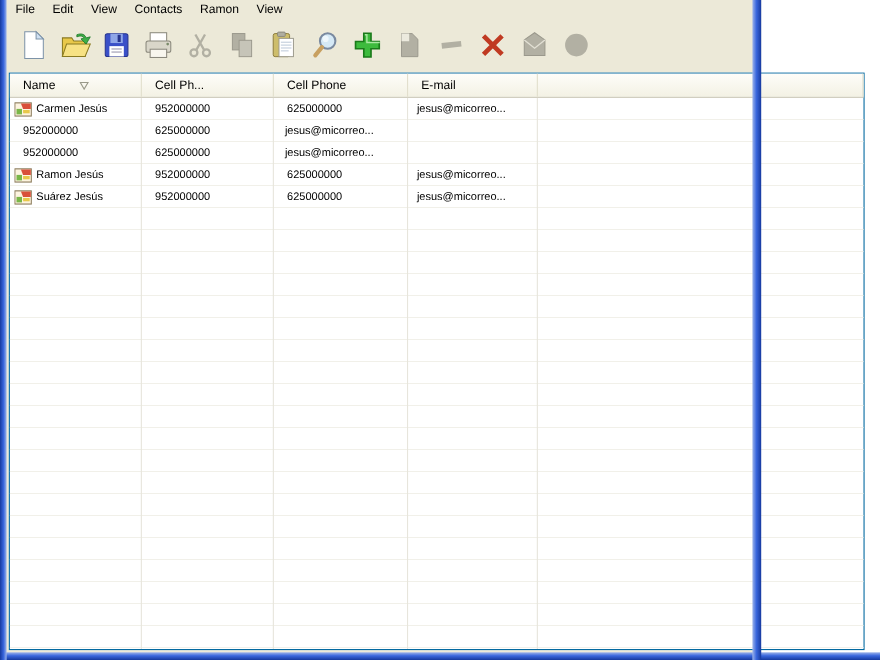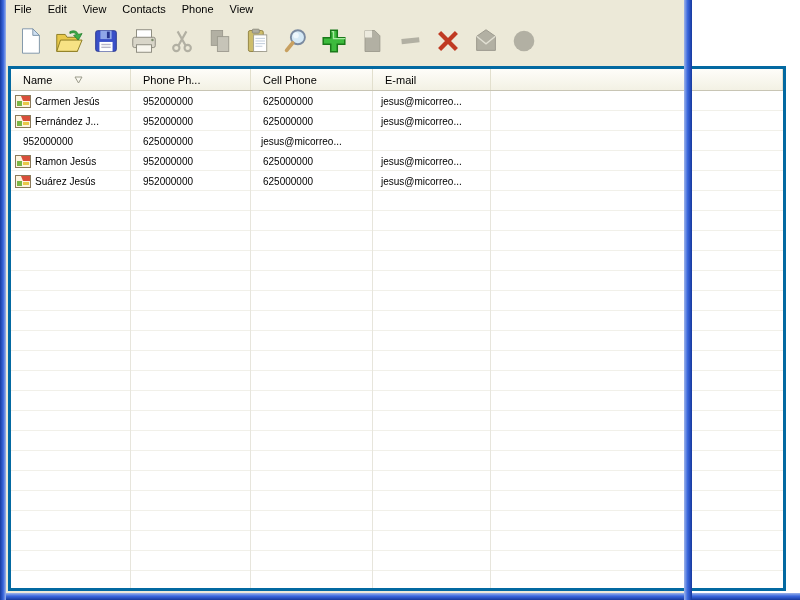--- a/index.html
+++ b/index.html
@@ -14,21 +14,21 @@
     background:linear-gradient(to bottom,#9db4ea,#3a67dd 45%,#16399e);z-index:4;}
   
   .menubar{position:absolute;left:6px;top:0;right:8px;height:17px;display:flex;align-items:center;}
   .menu-item{font-size:11px;color:#000;padding:2px 8px;cursor:default;}
   
   .toolbar{position:absolute;left:6px;top:17px;right:8px;height:47px;display:flex;align-items:center;padding-left:5px;}
   .tool-btn{width:38px;height:38px;display:flex;align-items:center;justify-content:center;}
   .tool-btn svg{display:block;}
   
   .list-frame{position:absolute;left:8px;top:66px;width:778px;height:525px;background:#fff;
-    border:3px solid #0369a1;box-sizing:border-box;display:flex;flex-direction:column;}
+    border:1px solid #0369a1;box-sizing:border-box;display:flex;flex-direction:column;}
   .header-row{height:21px;display:flex;flex:0 0 21px;
     background:linear-gradient(#fefdf9,#f3f1e4);border-bottom:1px solid #c8c5b4;}
   .header-cell{box-sizing:border-box;display:flex;align-items:center;font-size:11px;color:#000;
     border-right:1px solid #e2dfcd;padding-left:12px;cursor:default;position:relative;}
   .header-cell .sort{margin-left:22px;display:inline-flex;}
   .header-filler{flex:1;}
   .list-body{position:relative;flex:1;
     background:repeating-linear-gradient(to bottom,transparent 0 19px,#f1f0e9 19px 20px);}
   .vline{position:absolute;top:0;bottom:0;width:1px;background:#e7e5dc;pointer-events:none;}
   .contact-row{height:20px;display:flex;align-items:center;position:relative;}
@@ -45,21 +45,21 @@
 <div class="window">
   <div class="frame-left"></div>
   <div class="frame-right"></div>
   <div class="frame-bottom"></div>
 
   <div class="menubar">
       <div class="menu-item">File</div>
       <div class="menu-item">Edit</div>
       <div class="menu-item">View</div>
       <div class="menu-item">Contacts</div>
-      <div class="menu-item">Phone</div>
+      <div class="menu-item">Ramon</div>
       <div class="menu-item">View</div>
     </div>
   <div class="toolbar">
       <div class="tool-btn">
         <span>
           <svg width="30" height="30" viewBox="0 0 32 32">
             <path d="M8 3h11l7 7v19H8z" fill="#fff" stroke="#7d93a8"></path>
             <path d="M19 3l7 7h-7z" fill="#cfe0f2" stroke="#7d93a8"></path>
           </svg>
         </span>
@@ -186,21 +186,21 @@
     <div class="header-row">
         <div class="header-cell" style="width: 120px;">
           <span>Name</span>
           <span class="sort">
             <svg width="9" height="8" viewBox="0 0 9 8">
               <path d="M1 1h7L4.5 7z" fill="none" stroke="#9a9a8a" stroke-width="1"></path>
             </svg>
           </span>
         </div>
         <div class="header-cell" style="width: 120px;">
-          <span>Phone Ph...</span>
+          <span>Cell Ph...</span>
         </div>
         <div class="header-cell" style="width: 122px;">
           <span>Cell Phone</span>
         </div>
         <div class="header-cell" style="width: 118px;">
           <span>E-mail</span>
         </div>
         <div class="header-cell header-filler"></div>
       </div>
     <div class="list-body">
@@ -214,31 +214,20 @@
                 <rect x="8" y="8" width="6" height="3" fill="#e8c84a"></rect>
               </svg>
             </span>
             <span>Carmen Jesús</span>
           </div>
           <div class="cell cell-pad" style="width: 120px;">952000000</div>
           <div class="cell cell-pad" style="width: 122px;">625000000</div>
           <div class="cell cell-email" style="width: 118px;">jesus@micorreo...</div>
         </div>
         <div class="contact-row">
-          <div class="cell cell-name" style="width: 120px;">
-            <span class="cicon">
-              <svg width="16" height="15" viewBox="0 0 16 15">
-                <rect x="0.5" y="1.5" width="15" height="12" fill="#fdf4e0" stroke="#8a7a5a"></rect>
-                <path d="M6 2h9v5H8z" fill="#d94f3a"></path>
-                <rect x="2" y="7" width="5" height="5" fill="#7ab648"></rect>
-                <rect x="8" y="8" width="6" height="3" fill="#e8c84a"></rect>
-              </svg>
-            </span>
-            <span>Fernández J...</span>
-          </div>
           <div class="cell cell-pad" style="width: 120px;">952000000</div>
           <div class="cell cell-pad" style="width: 122px;">625000000</div>
           <div class="cell cell-email" style="width: 118px;">jesus@micorreo...</div>
         </div>
         <div class="contact-row">
           <div class="cell cell-pad" style="width: 120px;">952000000</div>
           <div class="cell cell-pad" style="width: 122px;">625000000</div>
           <div class="cell cell-email" style="width: 118px;">jesus@micorreo...</div>
         </div>
         <div class="contact-row">

